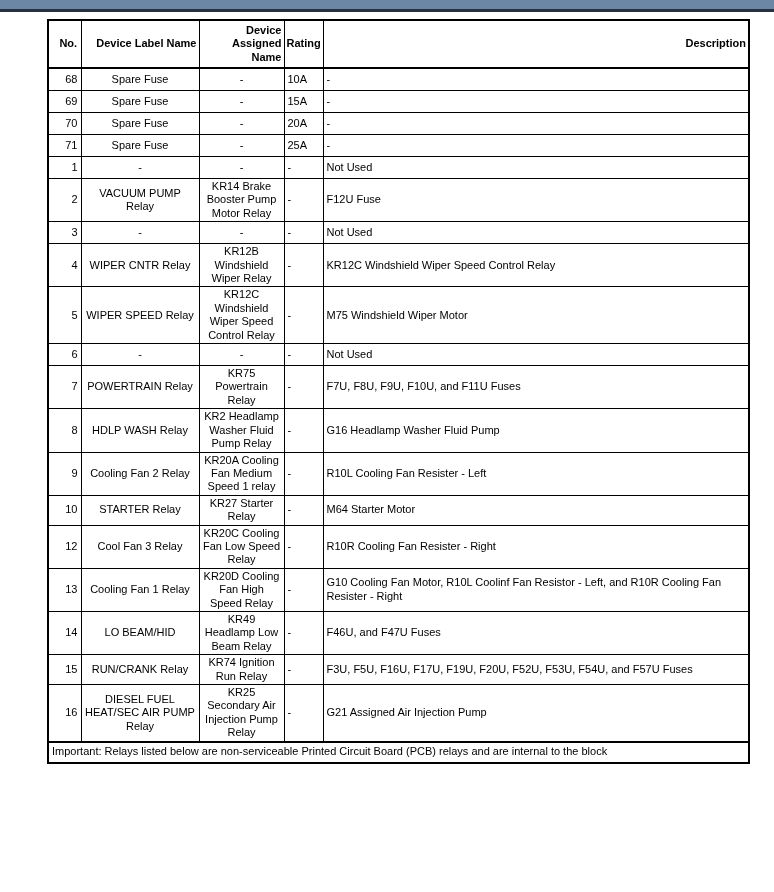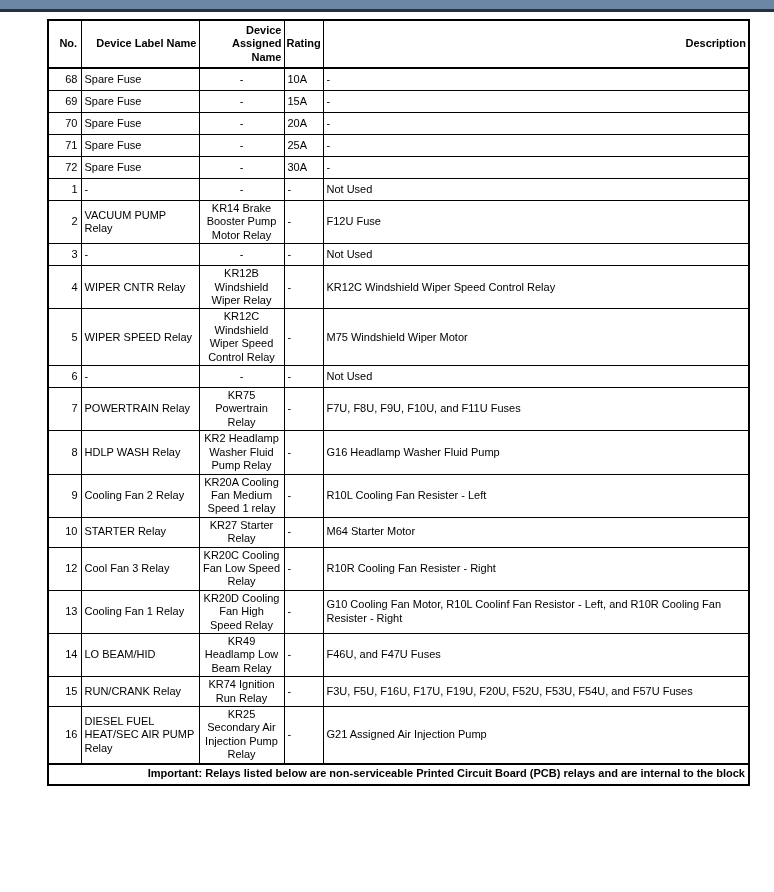--- a/index.html
+++ b/index.html
@@ -37,27 +37,27 @@
   .device-table th {
     font-weight: bold;
     text-align: right;
     height: 42px;
     padding: 2px;
     border-bottom: 2px solid #000;
   }
   .device-table th.col0 { text-align: center; padding-left: 9px; margin-top: 48px; }
   .device-table td { height: 19px; }
   .device-table td.col0 { text-align: right; }
-  .device-table td.col1 { text-align: left; }
+  .device-table td.col1 { text-align: center; }
   .device-table td.col2 { text-align: center; }
   .device-table td.col3 { text-align: left; }
   .device-table td.col4 { text-align: left; }
   .device-table td.footer-cell {
-    font-weight: bold;
-    text-align: right;
+    font-weight: normal;
+    text-align: left;
     height: 17px;
     border-top: 2px solid #000;
   }
   col.c0 { width: 33px; }
   col.c1 { width: 118px; }
   col.c2 { width: 85px; }
   col.c3 { width: 39px; }
   col.c4 { width: auto; }
 </style>
 </head>
@@ -106,27 +106,20 @@
           <td class="col4">-</td>
         </tr>
         <tr>
           <td class="col0">71</td>
           <td class="col1">Spare Fuse</td>
           <td class="col2">-</td>
           <td class="col3">25A</td>
           <td class="col4">-</td>
         </tr>
         <tr>
-          <td class="col0">72</td>
-          <td class="col1">Spare Fuse</td>
-          <td class="col2">-</td>
-          <td class="col3">30A</td>
-          <td class="col4">-</td>
-        </tr>
-        <tr>
           <td class="col0">1</td>
           <td class="col1">-</td>
           <td class="col2">-</td>
           <td class="col3">-</td>
           <td class="col4">Not Used</td>
         </tr>
         <tr>
           <td class="col0">2</td>
           <td class="col1">VACUUM PUMP Relay</td>
           <td class="col2">KR14 Brake Booster Pump Motor Relay</td>

